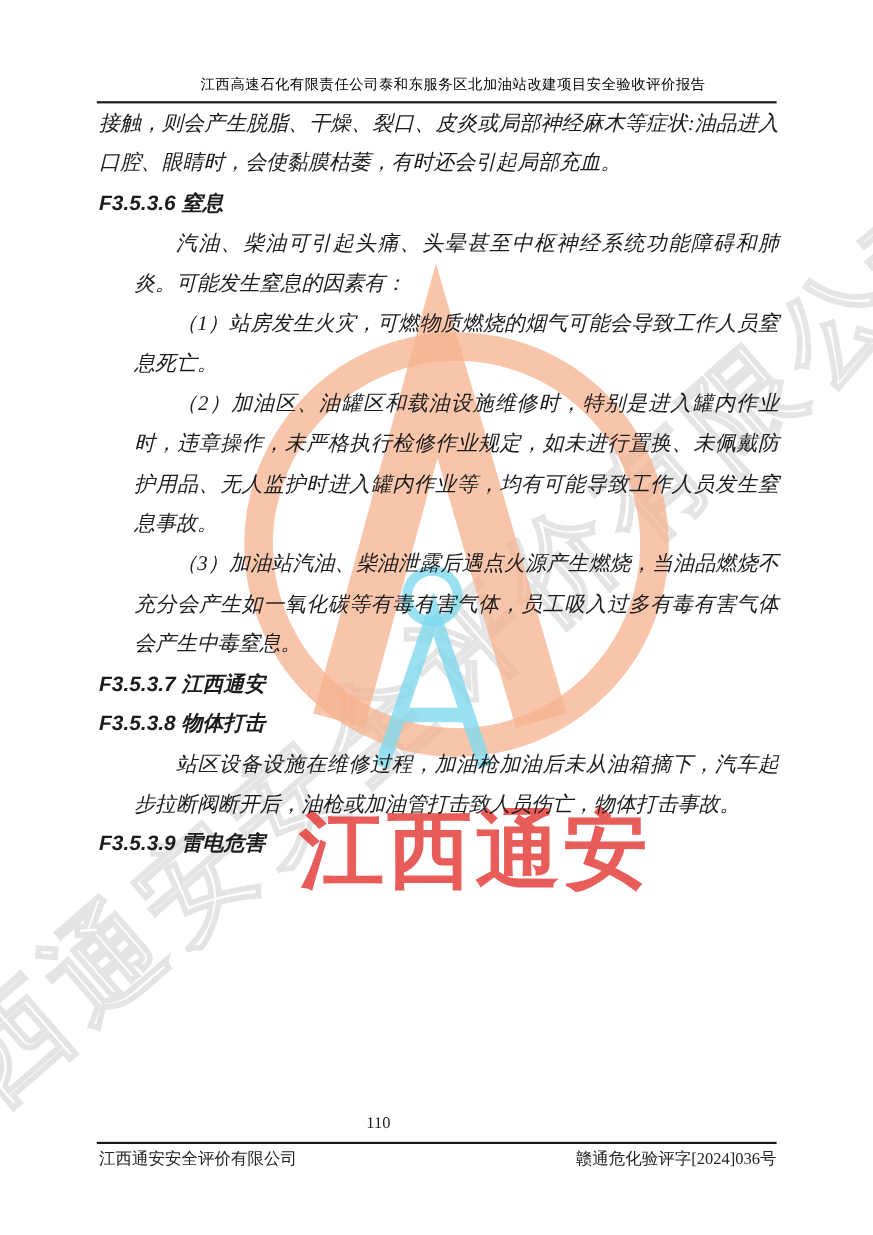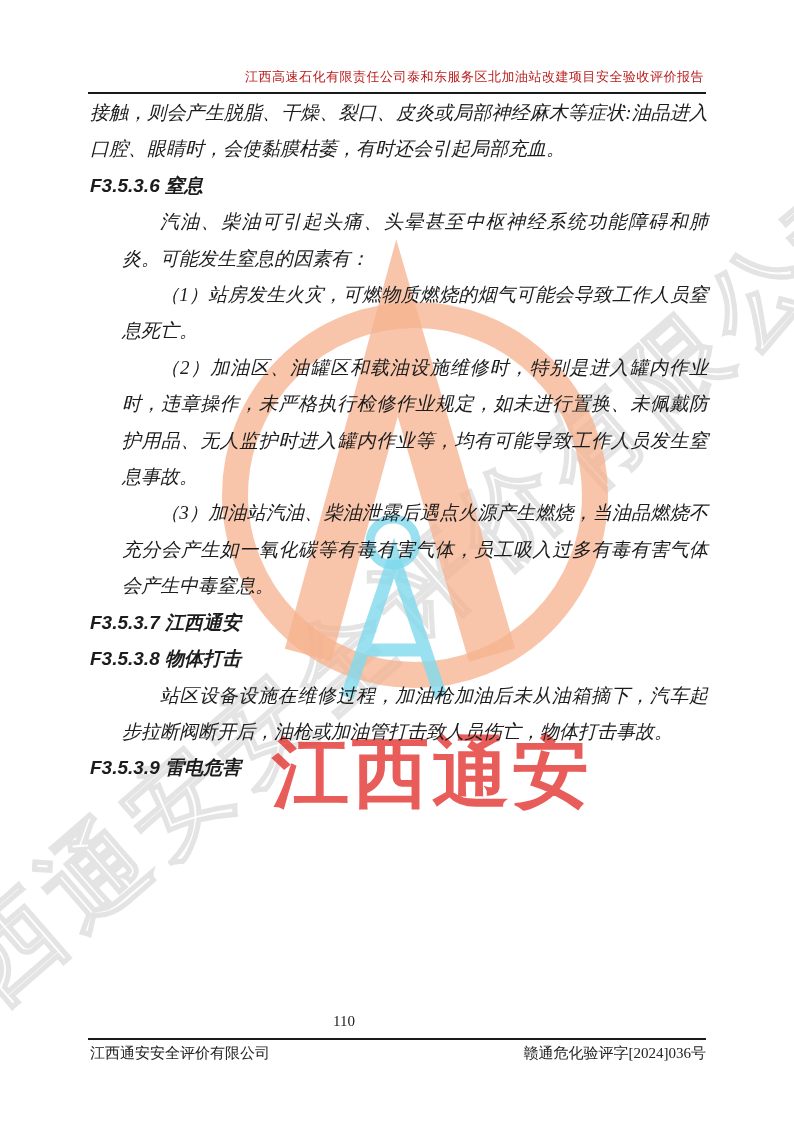--- a/index.html
+++ b/index.html
@@ -47,23 +47,23 @@
     white-space: nowrap;
   }
 
   
   .doc-layer { position: absolute; inset: 0; z-index: 2; }
 
   .header-title {
     position: absolute;
     left: 120px; top: 68px;
     width: 584px;
-    text-align: right;
+    text-align: center;
     font-size: 13px;
-    color: #b91c1c;
+    color: #000000;
     letter-spacing: 0.5px;
   }
   .header-rule {
     position: absolute;
     left: 88px; top: 92px;
     width: 618px; height: 2px;
     background: #1a1a1a;
   }
 
   .content-area {

